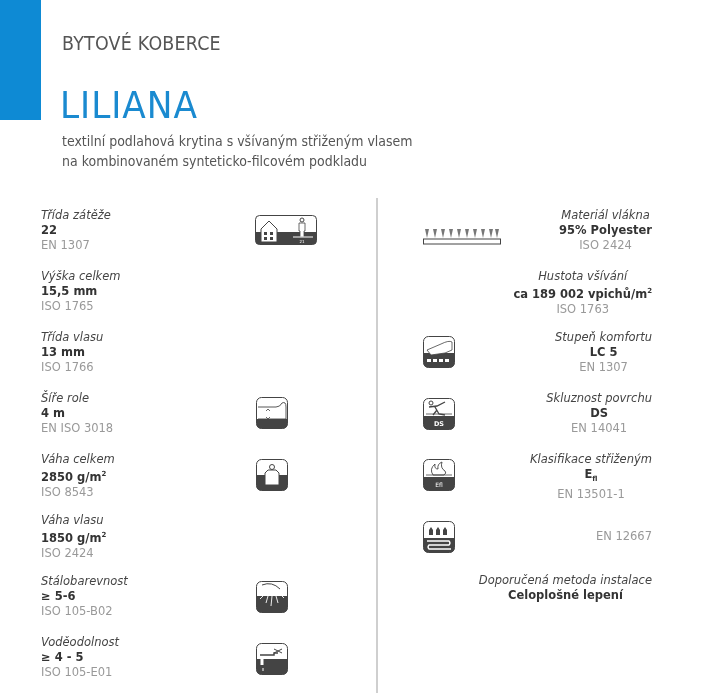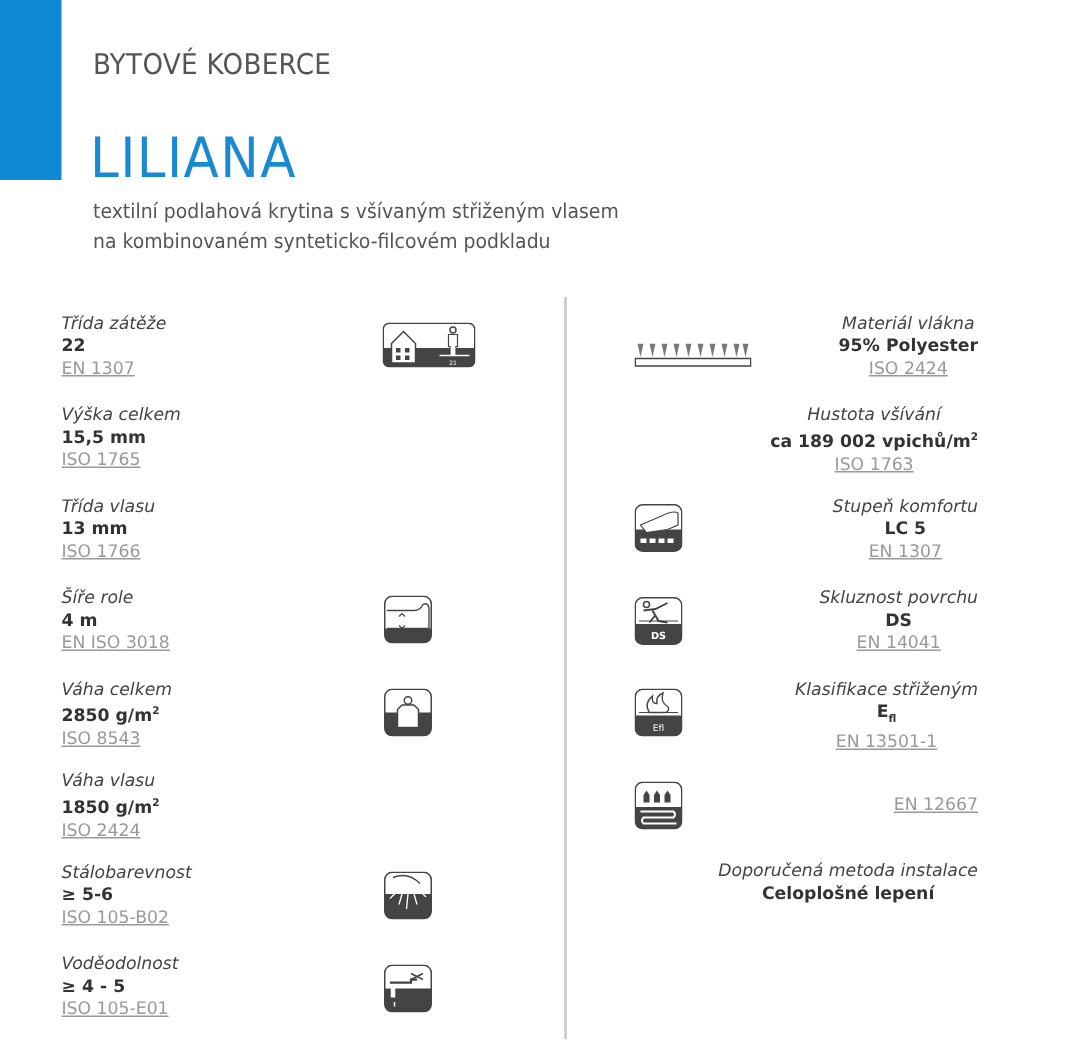--- a/index.html
+++ b/index.html
@@ -10,21 +10,21 @@
               font-family:"DejaVu Sans", sans-serif; font-weight:normal; transform:scaleX(0.92); transform-origin:left; }
   .product { position:absolute; left:60px; top:84px; font-size:37px; color:#1a8ad0; letter-spacing:1px;
              font-family:"DejaVu Sans", sans-serif; transform:scaleX(0.93); transform-origin:left; }
   .subtitle { position:absolute; left:62px; top:131px; font-size:13.5px; color:#555; line-height:20px;
               transform:scaleX(0.93); transform-origin:left; white-space:nowrap; }
   .divider { position:absolute; left:376px; top:198px; width:2px; height:495px; background:#cfcfcf; }
 
   .item { position:absolute; font-size:11.5px; line-height:15px; white-space:nowrap; }
   .item .label { color:#444;font-style:italic; }
   .item .value { color:#333; font-weight:bold; }
-  .item .norm { color:#999;text-decoration:underline; }
+  .item .norm { color:#999; }
   .item sup, .item sub { font-size:7px; }
   .left-item { left:41px; }
   .right-item { right:58px; text-align:center; }
 
   .icon { position:absolute; width:32px; height:32px; }
   .icon svg { width:100%; height:100%; display:block; }
   .icon-wide { position:absolute; }
 </style>
 </head>
 <body>

